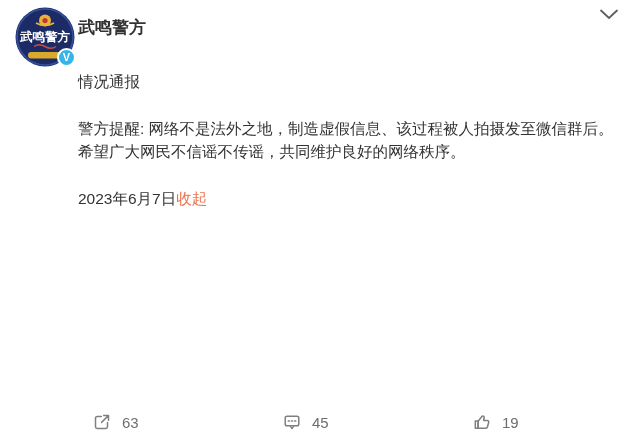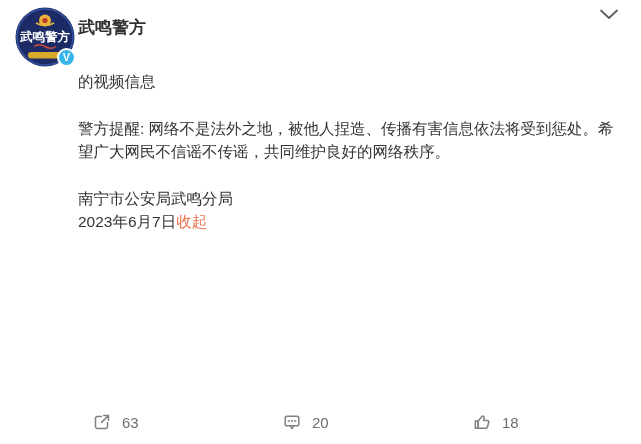--- a/index.html
+++ b/index.html
@@ -71,49 +71,48 @@
 
   <div class="author-name">武鸣警方</div>
 
   <div class="chevron">
     <svg width="20" height="14" viewBox="0 0 20 14">
       <polyline points="2,2.5 10,10 18,2.5" fill="none" stroke="#5f5f5f" stroke-width="1.8" stroke-linecap="round" stroke-linejoin="round"></polyline>
     </svg>
   </div>
 
   <div class="content">
-    <p>的视频信息</p>
+    <p>情况通报</p>
     <div class="spacer"></div>
-    <p>警方提醒: 网络不是法外之地，被他人捏造、传播有害信息依法将受到惩处。希望广大网民不信谣不传谣，共同维护良好的网络秩序。</p>
+    <p>警方提醒: 网络不是法外之地，制造虚假信息、该过程被人拍摄发至微信群后。希望广大网民不信谣不传谣，共同维护良好的网络秩序。</p>
     <div class="spacer"></div>
-    <p>南宁市公安局武鸣分局</p>
     <p><span>2023年6月7日</span><a class="collapse">收起</a></p>
   </div>
 
   <div class="actions">
 
     <div class="action">
       <svg width="20" height="20" viewBox="0 0 20 20">
         <path d="M9.3 4.5H5.2c-1 0-1.7.7-1.7 1.7v8.6c0 1 .7 1.7 1.7 1.7h8.6c1 0 1.7-.7 1.7-1.7v-4.2" fill="none" stroke="#7f7f7f" stroke-width="1.5" stroke-linecap="round" stroke-linejoin="round"></path>
         <path d="M9.6 10.4 L16.2 3.8 M11.7 3.5h4.8v4.8" fill="none" stroke="#7f7f7f" stroke-width="1.5" stroke-linecap="round" stroke-linejoin="round"></path>
       </svg>
       <span class="count">63</span>
     </div>
 
     <div class="action">
       <svg width="20" height="20" viewBox="0 0 20 20">
         <rect x="3.2" y="4.2" width="13.6" height="9.6" rx="1.8" fill="none" stroke="#7f7f7f" stroke-width="1.5"></rect>
         <path d="M8.3 13.9 L10 16.5 L11.7 13.9" fill="#ffffff" stroke="#7f7f7f" stroke-width="1.5" stroke-linecap="round" stroke-linejoin="round"></path>
         <path d="M6.3 9h1.1 M9.5 9h1.1 M12.7 9h1.1" stroke="#7f7f7f" stroke-width="1.5" stroke-linecap="round"></path>
       </svg>
-      <span class="count">20</span>
+      <span class="count">45</span>
     </div>
 
     <div class="action">
       <svg width="20" height="20" viewBox="0 0 20 20">
         <path d="M6.1 9.3 L9.9 4.5 c.8-1 2.4-.3 2.3 1 l-.6 3 h3.7 c.9 0 1.6.9 1.4 1.8 l-1.2 4.5 c-.2.8-.9 1.4-1.8 1.4 H6.1 Z" fill="none" stroke="#7f7f7f" stroke-width="1.5" stroke-linejoin="round"></path>
         <path d="M3.3 9h2.8v7.3H3.3z" fill="none" stroke="#7f7f7f" stroke-width="1.5" stroke-linejoin="round"></path>
       </svg>
-      <span class="count">18</span>
+      <span class="count">19</span>
     </div>
 
   </div>
 </div>
 
 </body></html>

